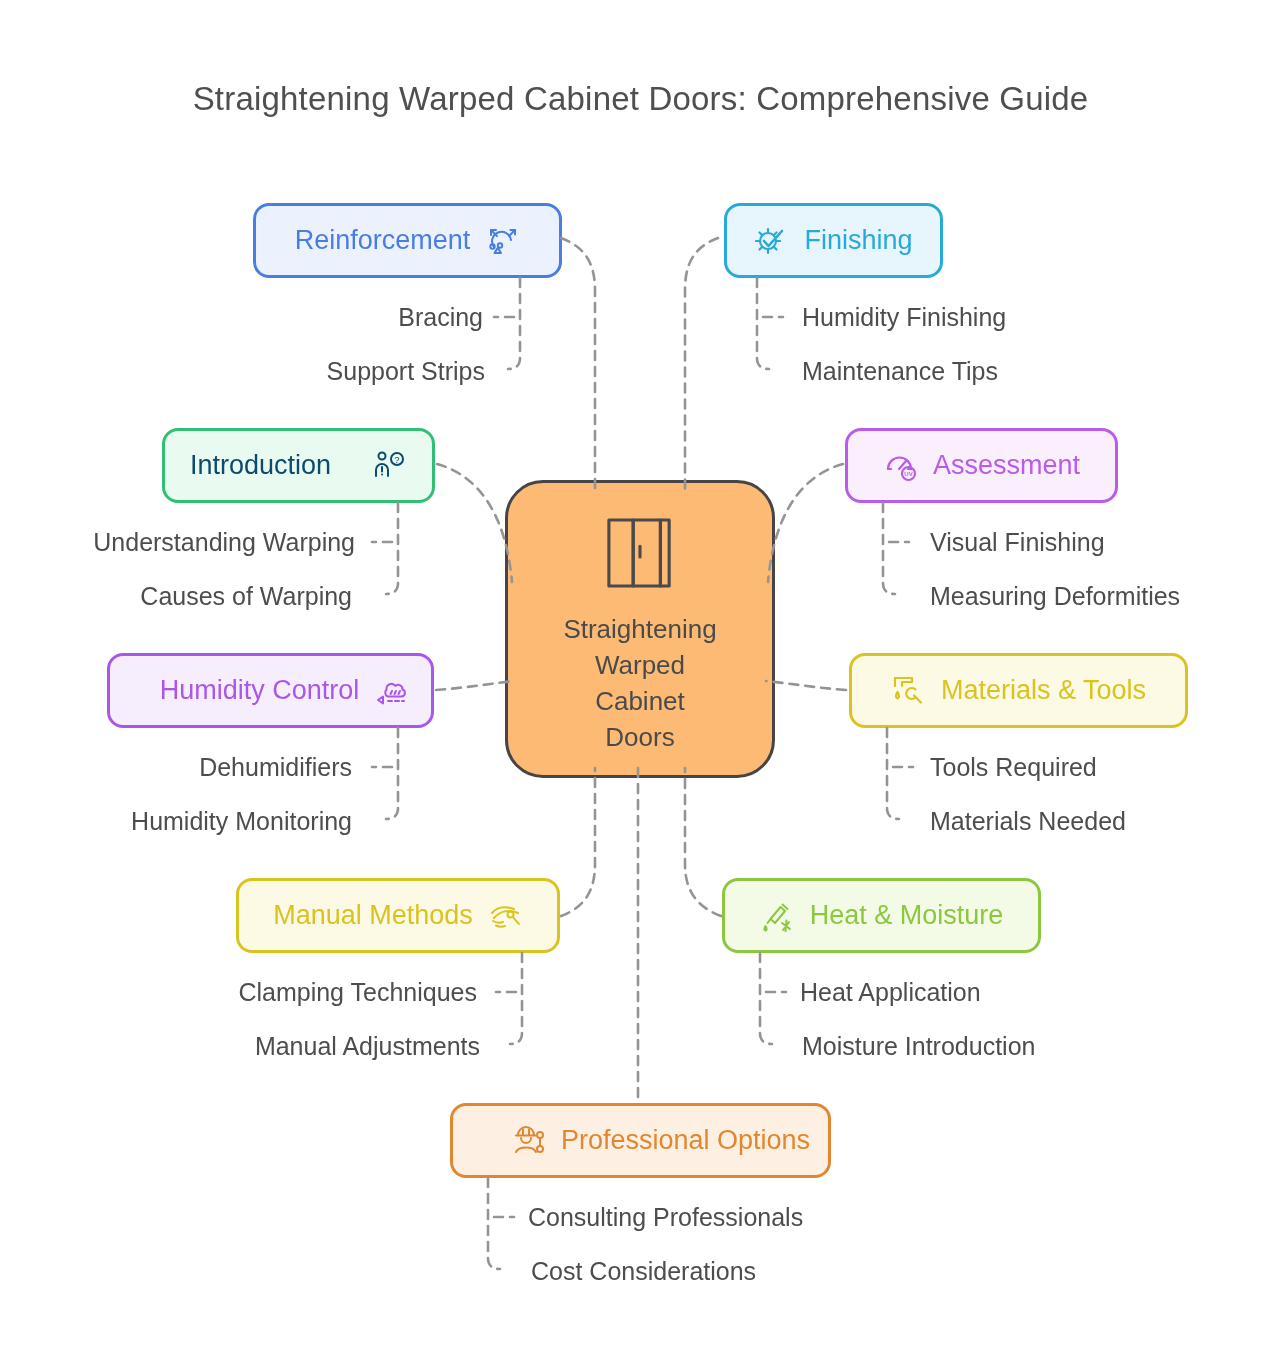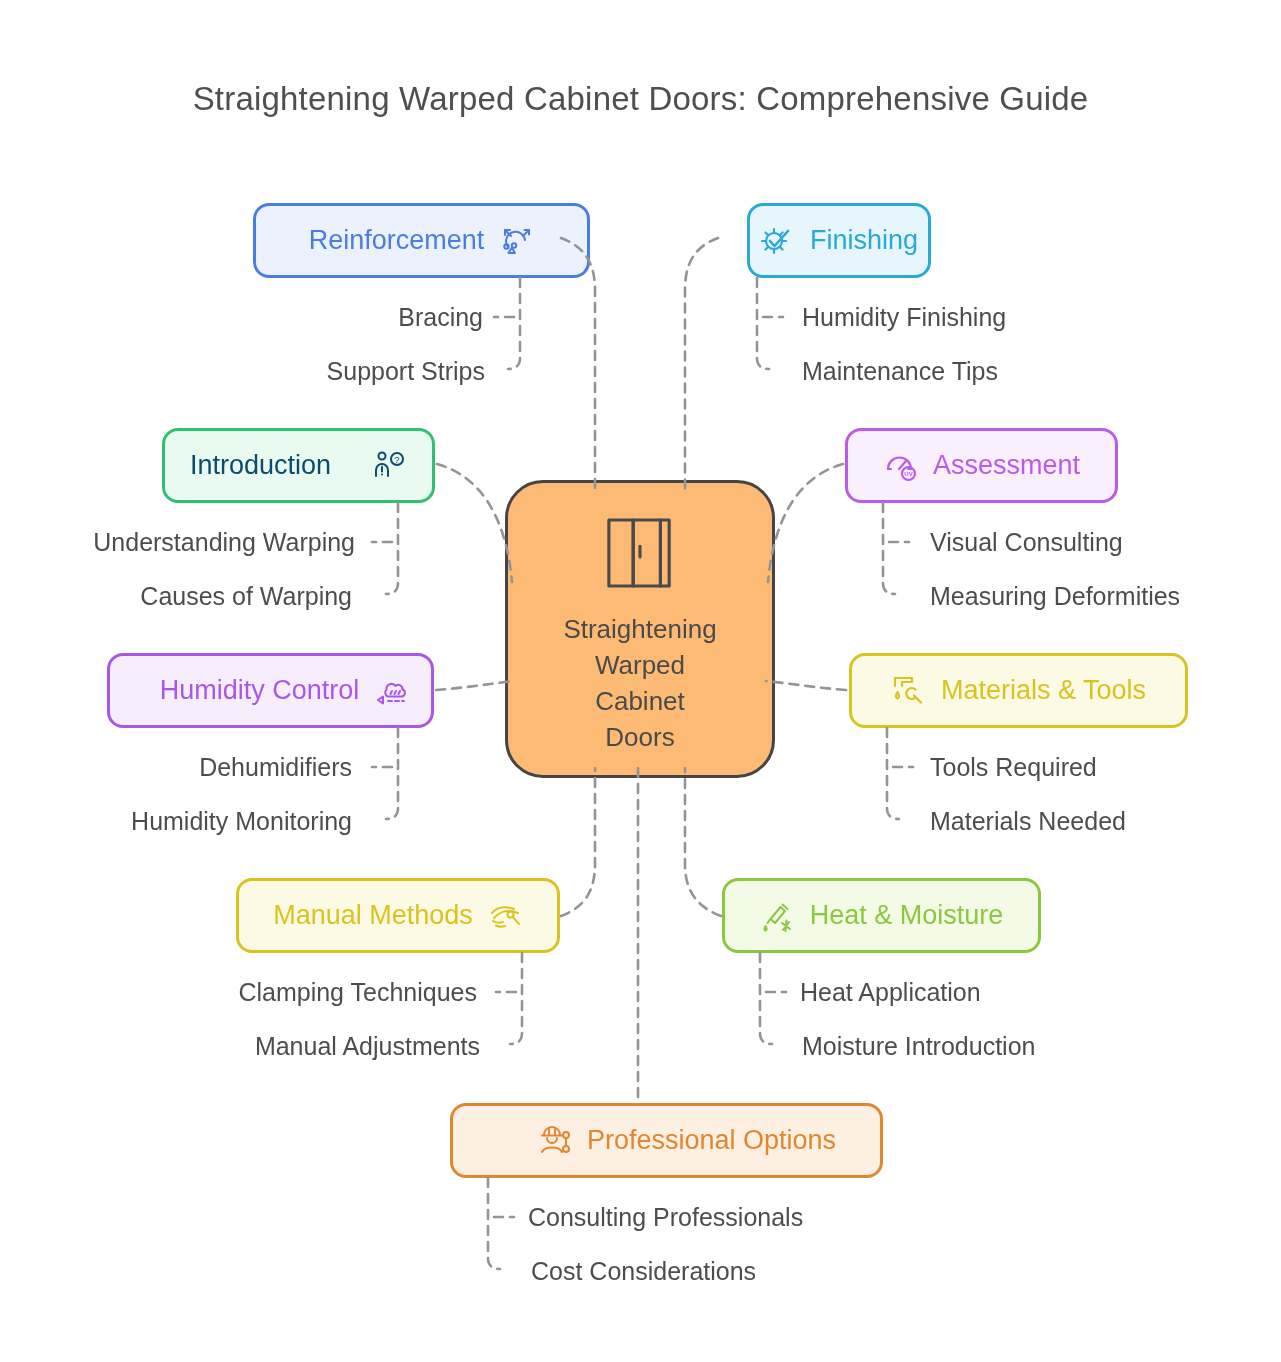--- a/index.html
+++ b/index.html
@@ -79,37 +79,37 @@
       <path d="M 36 30 V 41"></path>
     </svg>
     <div class="center-text">
       <div>Straightening</div>
       <div>Warped</div>
       <div>Cabinet</div>
       <div>Doors</div>
     </div>
   </div>
 
-  <div class="node c-blue" style="left:253px;top:203px;width:337px;align-items:center;">
+  <div class="node c-blue" style="left:253px;top:203px;width:309px;align-items:center;">
     <span class="node-label">Reinforcement</span>
     <span class="icon">
       <svg width="36" height="36" viewBox="0 0 36 36" fill="none" stroke="currentColor" stroke-width="2" stroke-linecap="round" stroke-linejoin="round">
         <path d="M 13 13 L 7 7"></path>
           <path d="M 7 12 V 7 H 12"></path>
         <path d="M 10 24 A 9.5 9.5 0 1 1 27 17"></path>
         <path d="M 25 13 L 31 7"></path>
           <path d="M 26.5 7 H 31 V 11.5"></path>
         <circle cx="8.5" cy="23.5" r="2.2"></circle>
           <circle cx="16" cy="22.5" r="2.2"></circle>
         <path d="M 10.5 30 H 17 L 13.8 24.8 Z"></path>
       </svg>
     </span>
   </div>
 
-  <div class="node c-cyan" style="left:747px;top:203px;width:184px;">
+  <div class="node c-cyan" style="left:724px;top:203px;width:219px;">
     <span class="icon">
       <svg width="36" height="36" viewBox="0 0 36 36" fill="none" stroke="currentColor" stroke-width="2.2" stroke-linecap="round" stroke-linejoin="round">
         <circle cx="14" cy="18" r="8"></circle>
         <path d="M 22 18 H 26 M 19.7 12.3 L 22.5 9.5 M 14 10 V 6 M 8.3 12.3 L 5.5 9.5 M 6 18 H 2 M 8.3 23.7 L 5.5 26.5 M 14 26 V 30 M 19.7 23.7 L 22.5 26.5"></path>
         <path d="M 10 18 L 14.5 23 L 28 8" stroke-width="2.6"></path>
       </svg>
     </span>
     <span class="node-label">Finishing</span>
   </div>
 
@@ -184,21 +184,21 @@
         <path d="M 10.5 21 L 20.5 9 L 25 13 L 15 25 Z"></path>
         <path d="M 22.5 6.5 L 27.5 11"></path>
         <path d="M 10.5 21 L 7.5 25"></path>
         <path d="M 5.5 28 C 4 30.5 4 32 5.5 32.5 C 7 32 7 30.5 5.5 28 Z"></path>
         <path d="M 22 25 L 30 31 M 29 24 L 23 32 M 26.5 22.5 L 25.5 33"></path>
       </svg>
     </span>
     <span class="node-label">Heat &amp; Moisture</span>
   </div>
 
-  <div class="node c-orange" style="left:450px;top:1103px;width:433px;padding-left:40px;">
+  <div class="node c-orange" style="left:450px;top:1103px;width:381px;padding-left:40px;">
     <span class="icon">
       <svg width="36" height="36" viewBox="0 0 36 36" fill="none" stroke="currentColor" stroke-width="2" stroke-linecap="round" stroke-linejoin="round">
         <path d="M 7 12 A 8 8 0 0 1 23 12"></path>
         <path d="M 5 12.5 H 25"></path>
         <path d="M 12 6.5 V 12 M 18 6.5 V 12"></path>
         <path d="M 10 15 A 5 5 0 0 0 20 15"></path>
         <path d="M 5 29 C 7.5 23 22.5 23 25 29"></path>
         <circle cx="29" cy="12" r="3"></circle>
         <path d="M 29 15 V 23"></path>
         <circle cx="29" cy="26" r="3"></circle>
@@ -209,21 +209,21 @@
 
   <div class="child-label align-right" style="right:798px;top:299px;">Bracing</div>
   <div class="child-label align-right" style="right:796px;top:353px;">Support Strips</div>
 
   <div class="child-label" style="left:802px;top:299px;">Humidity Finishing</div>
   <div class="child-label" style="left:802px;top:353px;">Maintenance Tips</div>
 
   <div class="child-label align-right" style="right:926px;top:524px;">Understanding Warping</div>
   <div class="child-label align-right" style="right:929px;top:578px;">Causes of Warping</div>
 
-  <div class="child-label" style="left:930px;top:524px;">Visual Consulting</div>
+  <div class="child-label" style="left:930px;top:524px;">Visual Finishing</div>
   <div class="child-label" style="left:930px;top:578px;">Measuring Deformities</div>
 
   <div class="child-label align-right" style="right:929px;top:749px;">Dehumidifiers</div>
   <div class="child-label align-right" style="right:929px;top:803px;">Humidity Monitoring</div>
 
   <div class="child-label" style="left:930px;top:749px;">Tools Required</div>
   <div class="child-label" style="left:930px;top:803px;">Materials Needed</div>
 
   <div class="child-label align-right" style="right:804px;top:974px;">Clamping Techniques</div>
   <div class="child-label align-right" style="right:801px;top:1028px;">Manual Adjustments</div>

